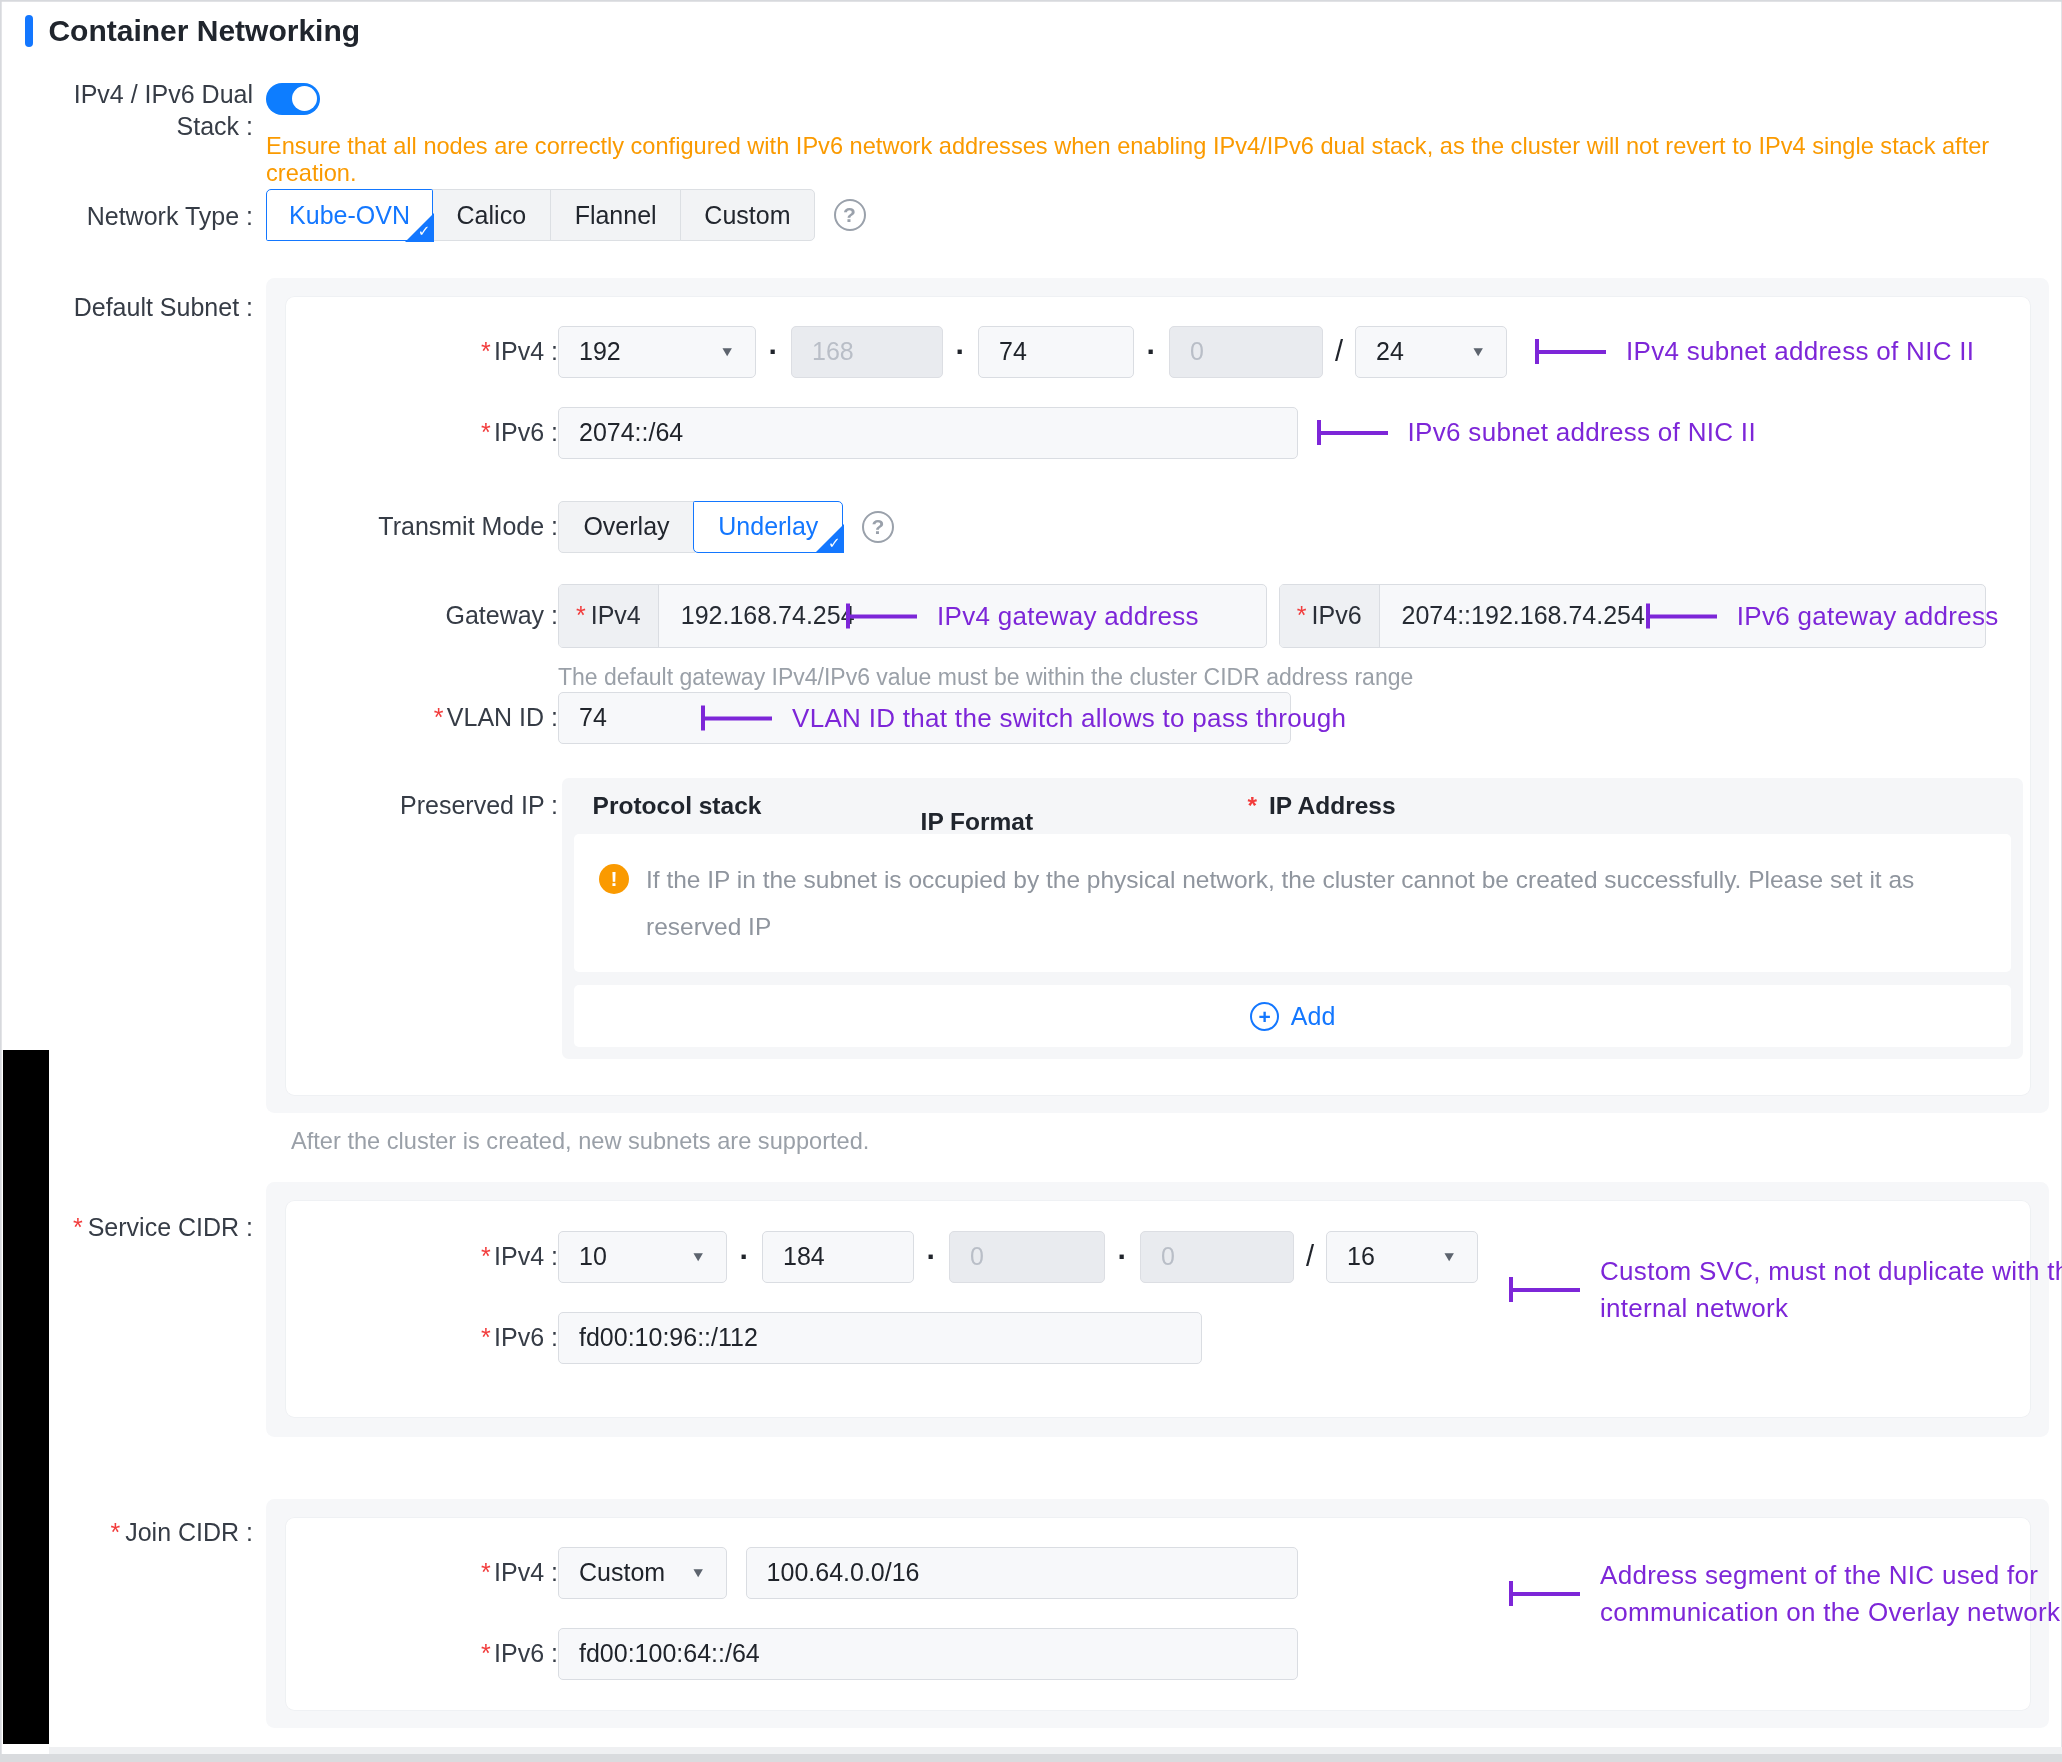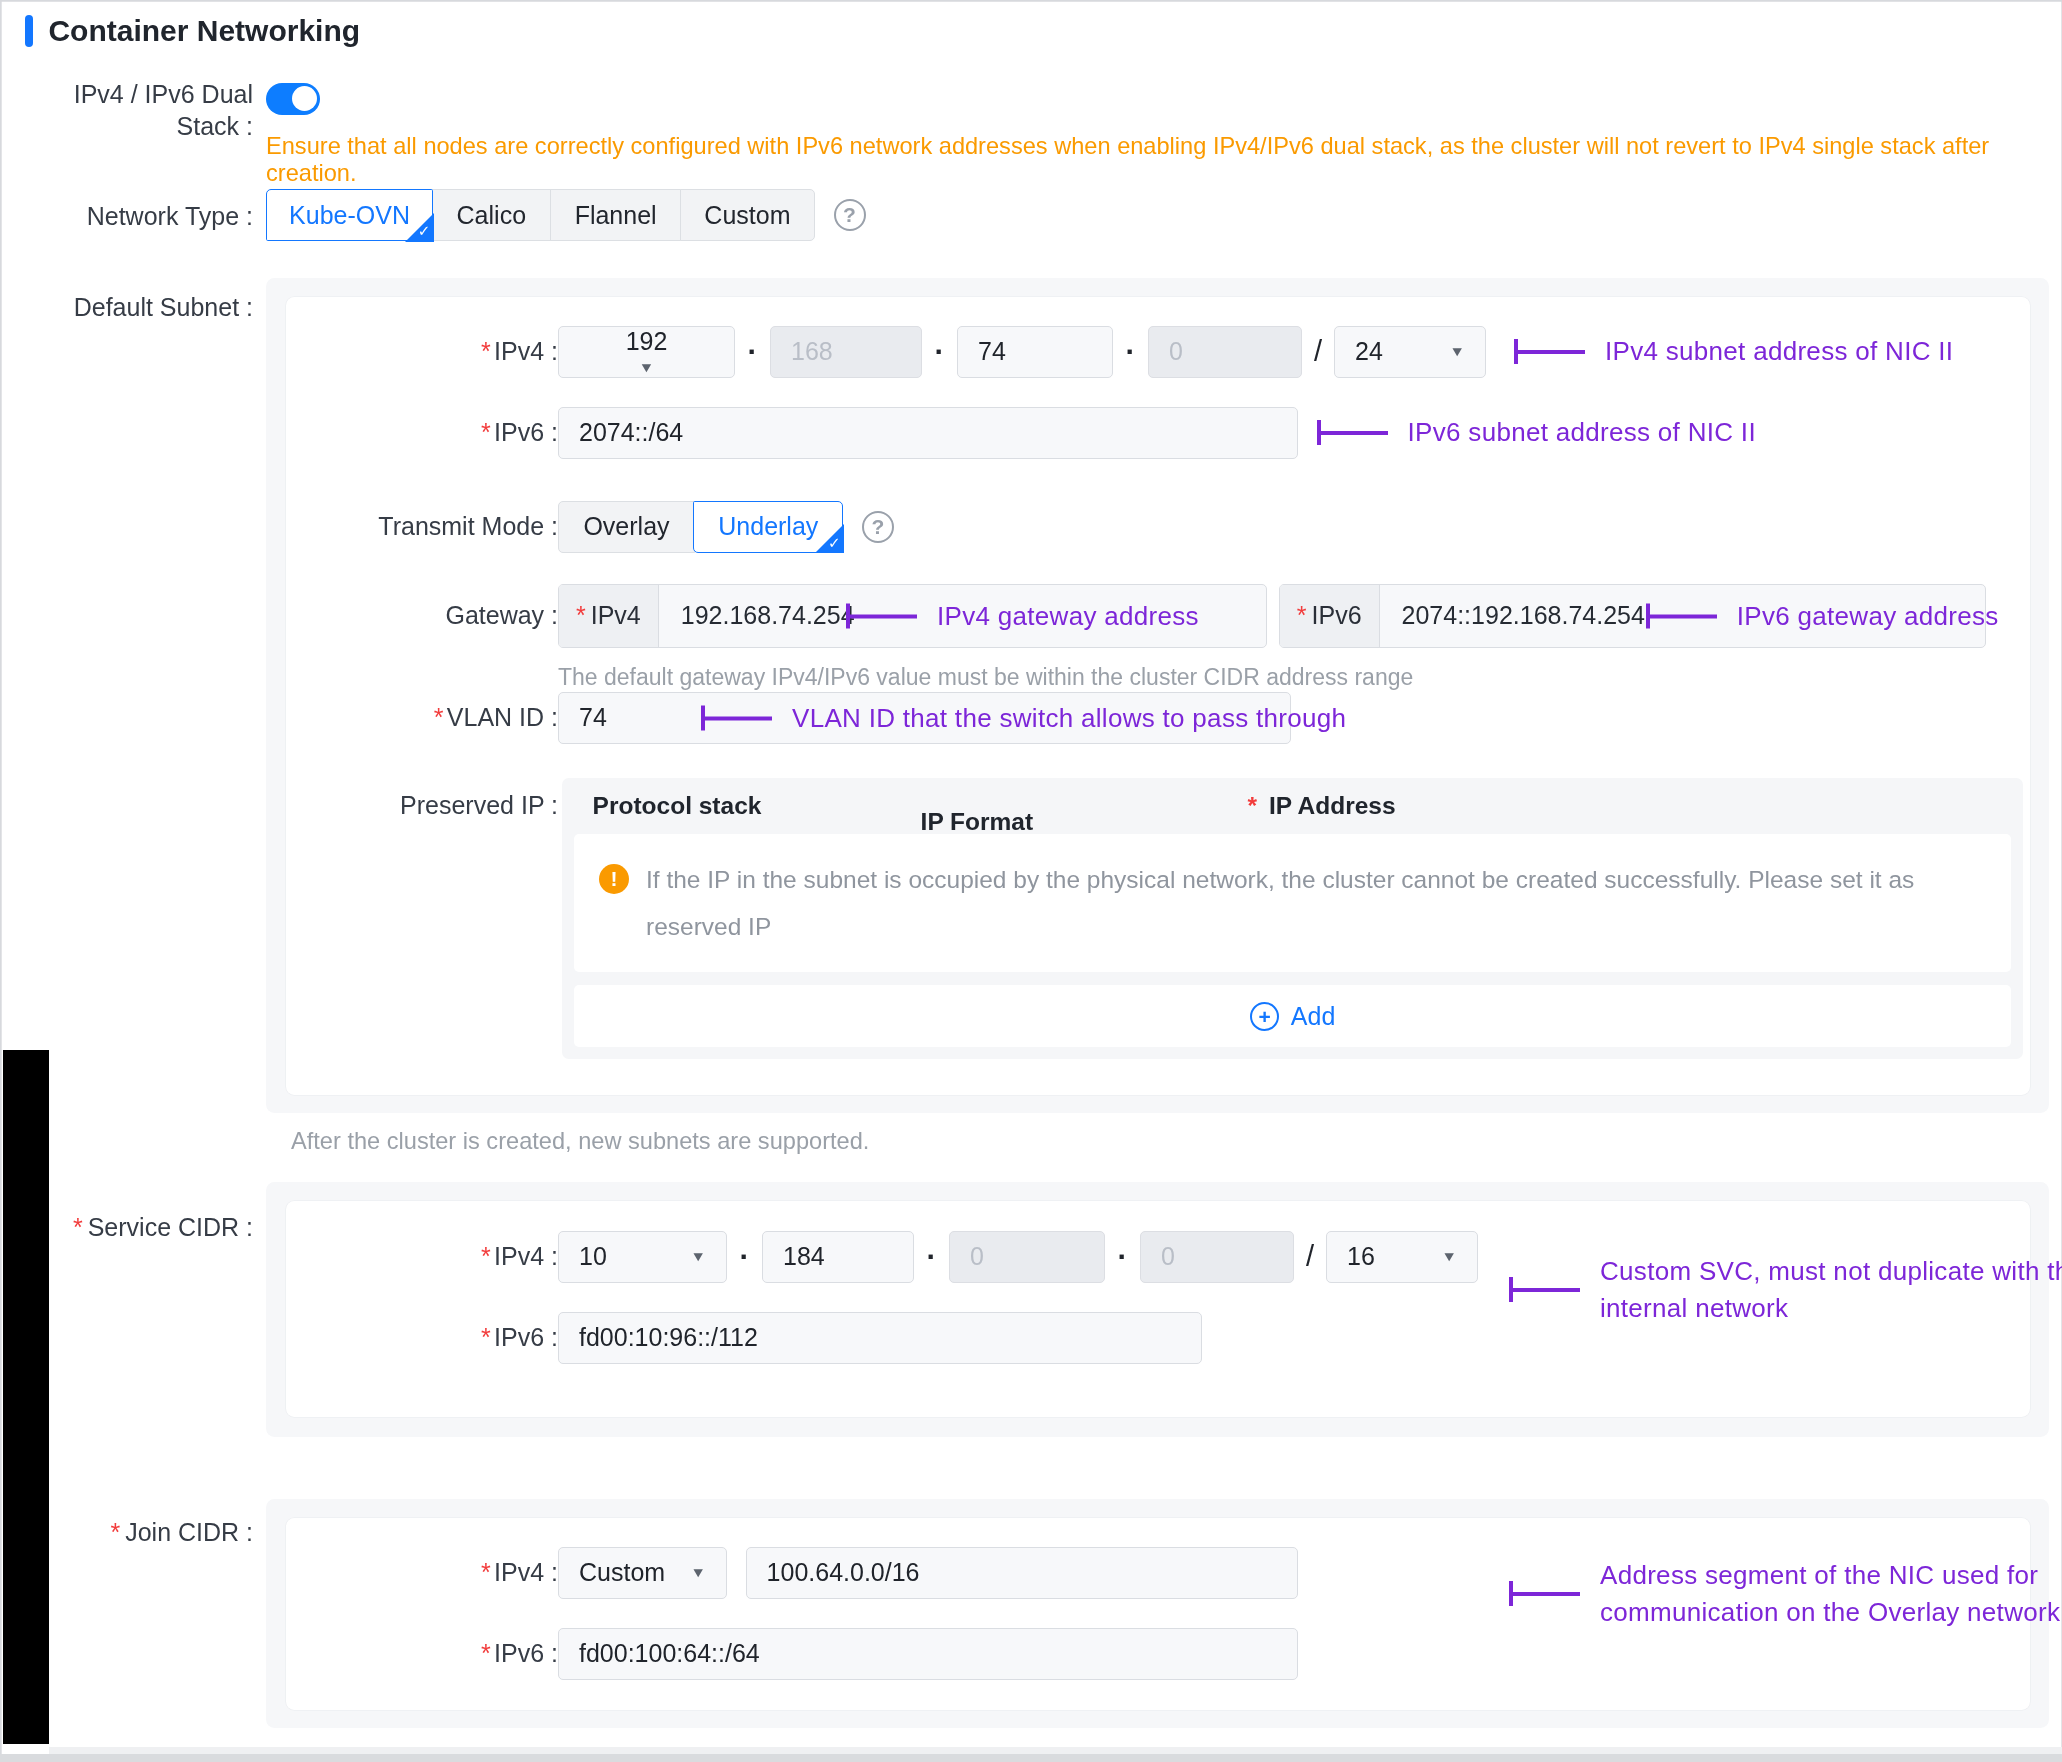--- a/index.html
+++ b/index.html
@@ -126,21 +126,21 @@
 
   <div class="panel-label" style="top:293px;">Default Subnet :</div>
   <div class="panel" id="panel-subnet">
     <div class="card">
 
       <div class="crow" style="top:29px;">
         <div class="clabel">
           <span class="req">*</span>
           <span>IPv4 :</span>
         </div>
-        <div class="inp sel" style="width:177px;flex-direction:column;">
+        <div class="inp sel" style="width:198px;">
           <span>192</span>
           <span class="caret">▼</span>
         </div>
         <span class="dot">·</span>
         <div class="inp dis" style="width:152px;">
           <span>168</span>
         </div>
         <span class="dot">·</span>
         <div class="inp" style="width:156px;">
           <span>74</span>

